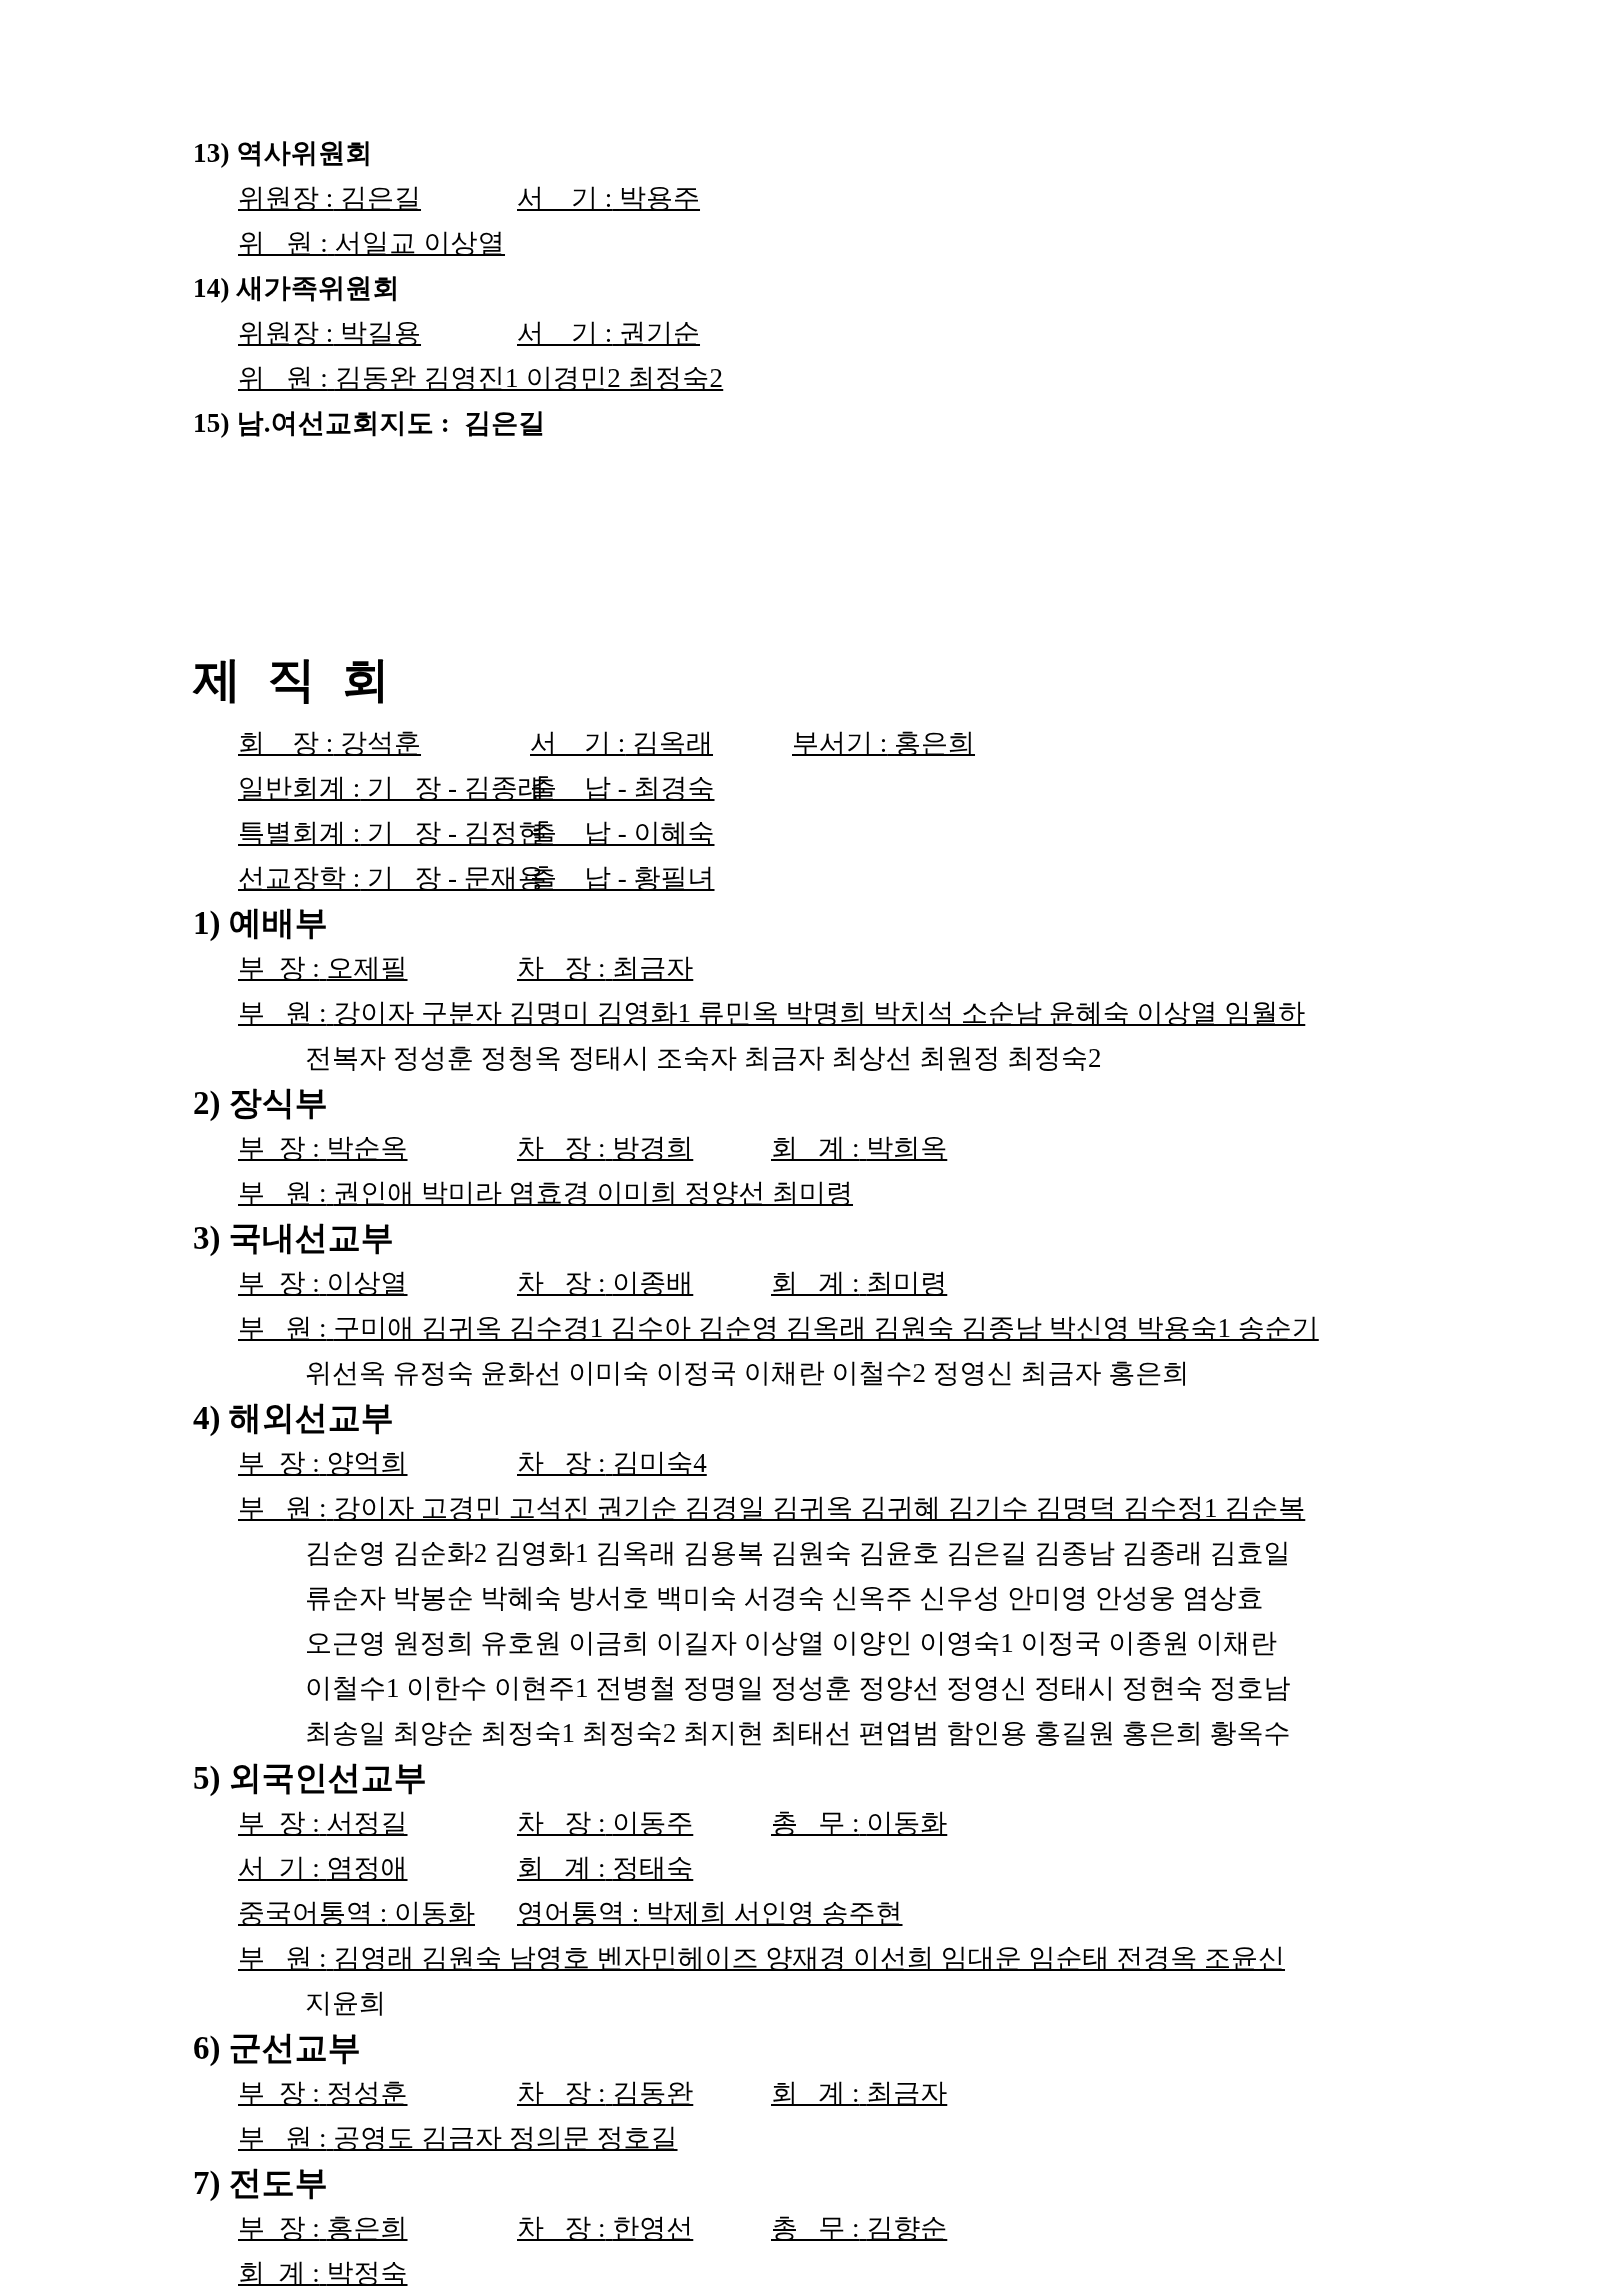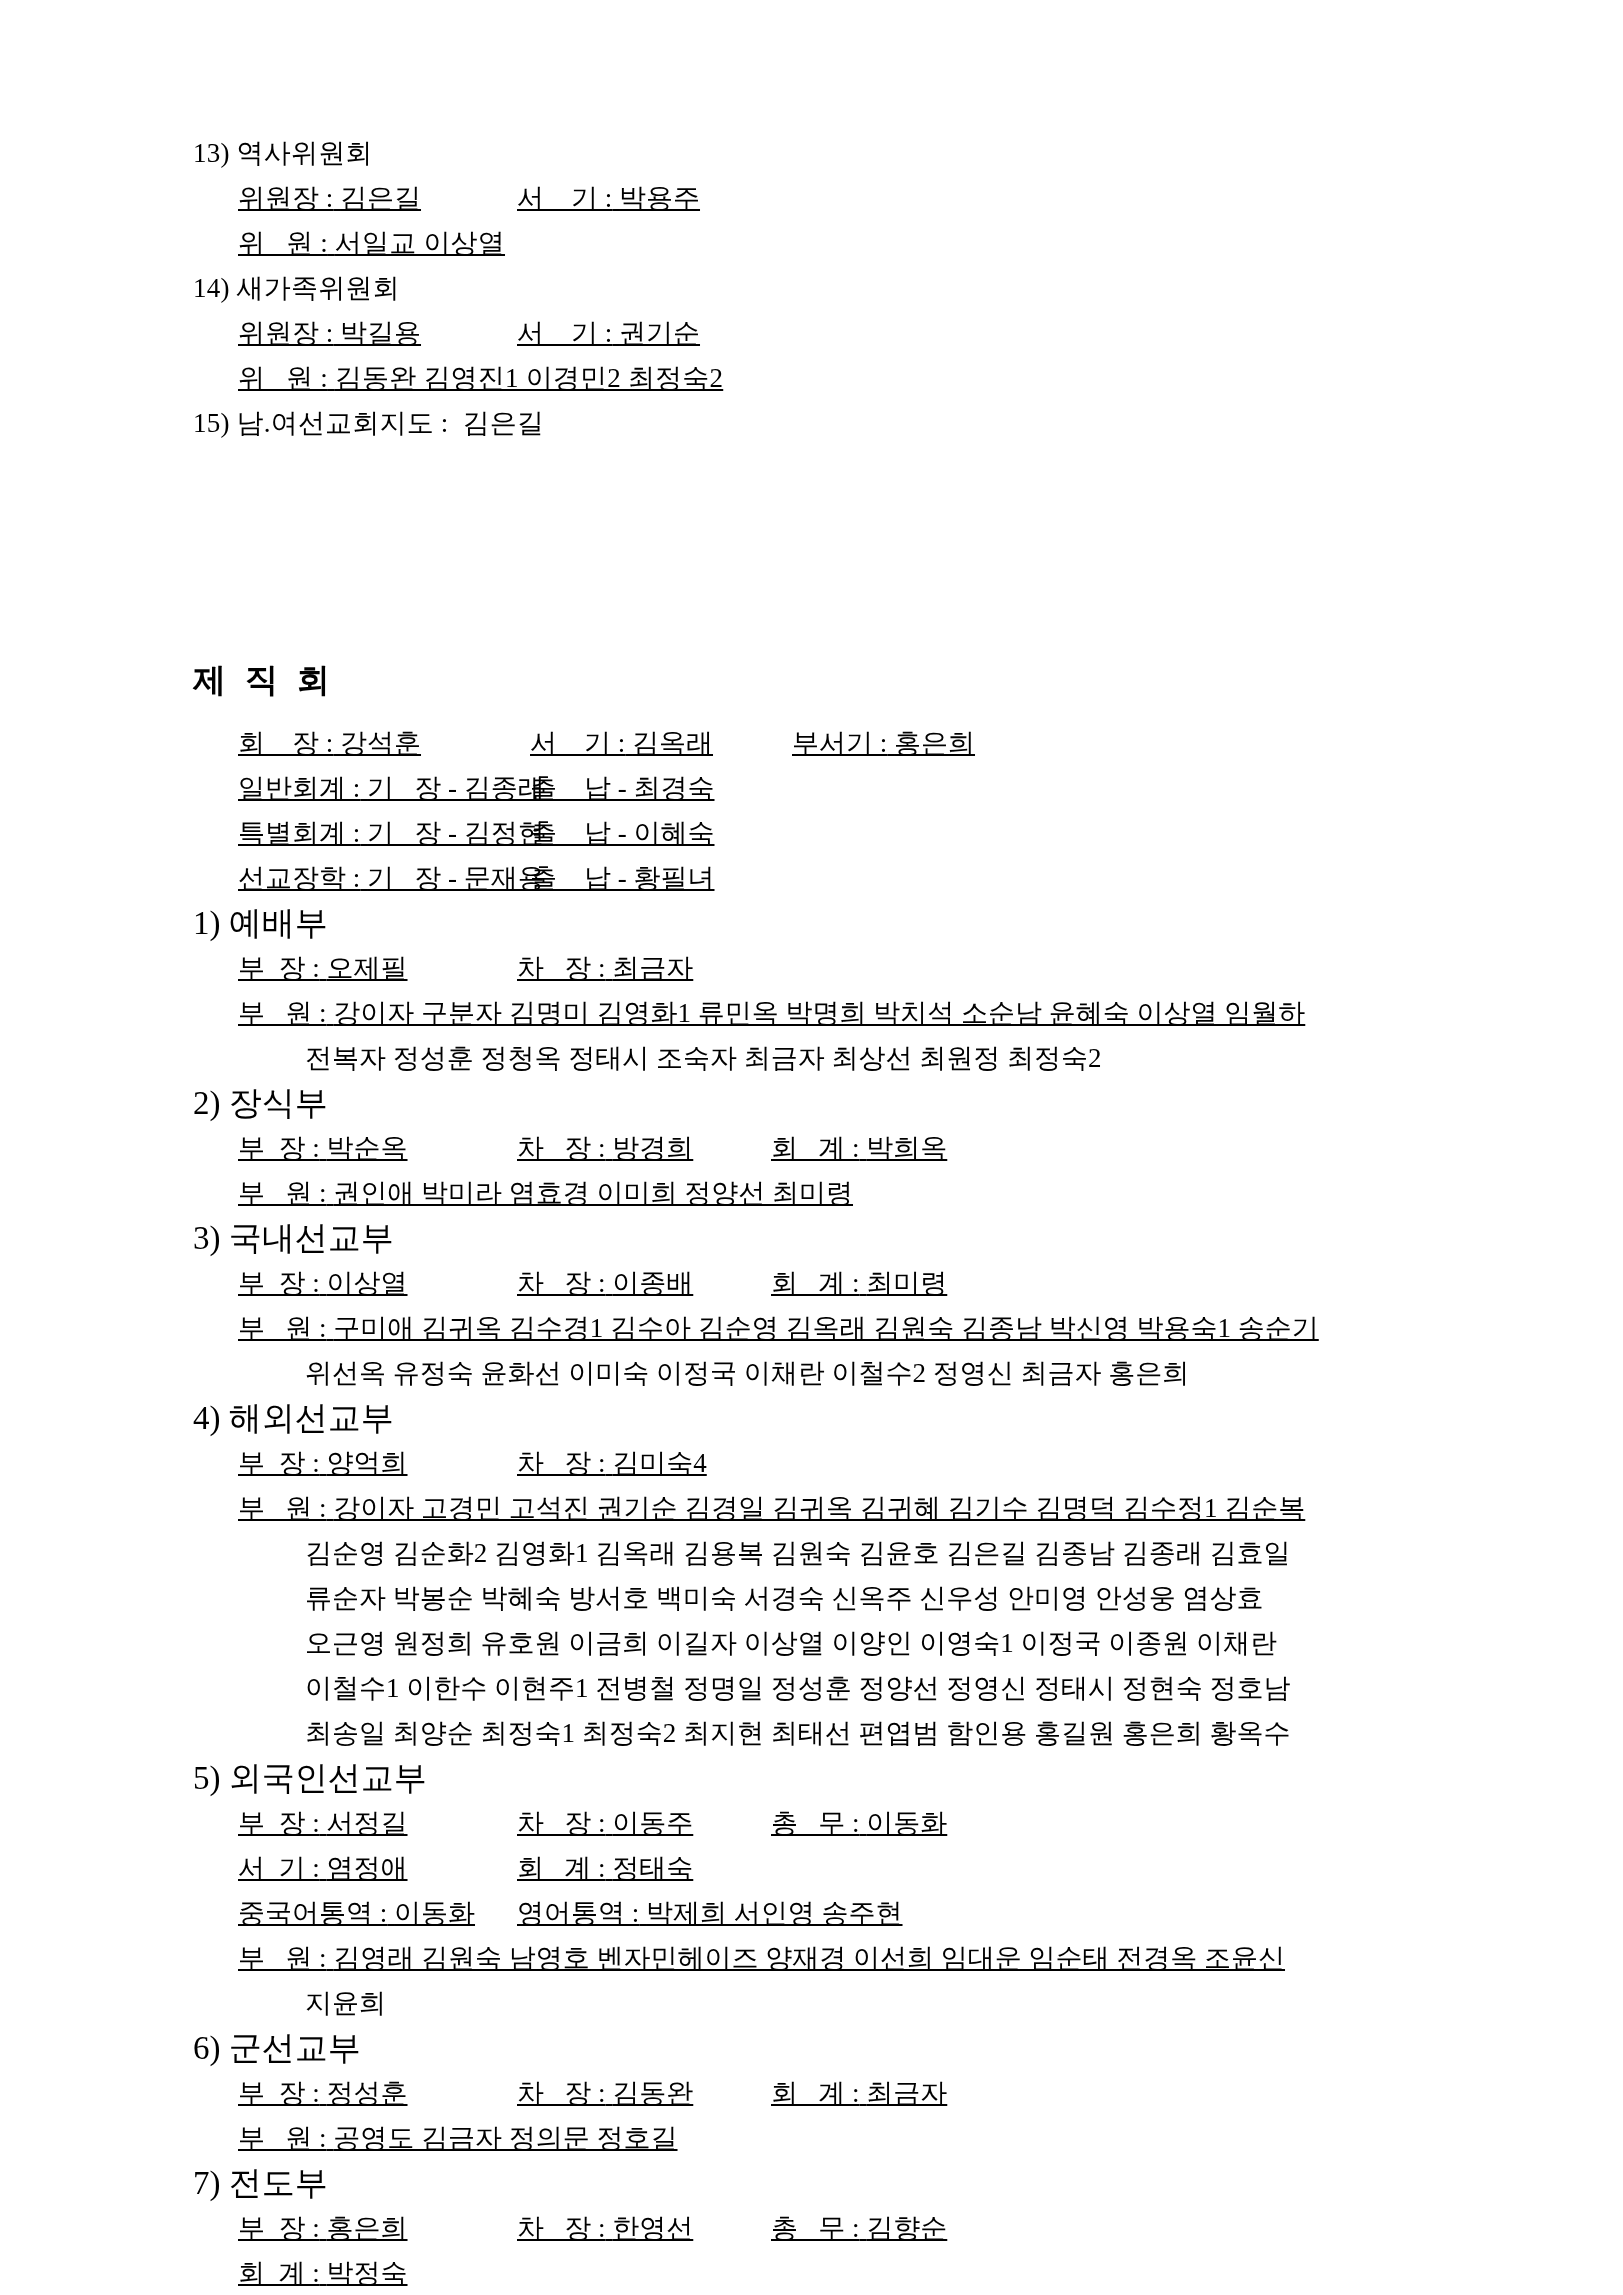--- a/index.html
+++ b/index.html
@@ -28,30 +28,30 @@
   }
 
   .line {
     font-size: 27px;
     line-height: 45px;
     white-space: pre;
     letter-spacing: 0.2px;
   }
 
   
-  .ind-0 { padding-left: 0px; }      
+  .ind-0 { padding-left: 0px; font-weight: bold; }      
   .ind-1 { padding-left: 45px; text-decoration: underline; }    
   .ind-cont { padding-left: 112px; }
 
   .gap-block {
     height: 208px;
   }
 
   .doc-title {
-    font-size: 33px;
+    font-size: 48px;
     font-weight: bold;
     line-height: 52px;
     letter-spacing: 0.8px;
     white-space: pre;
     padding-left: 0px;
     margin-bottom: 15px;
   }
 
   
   .row {

